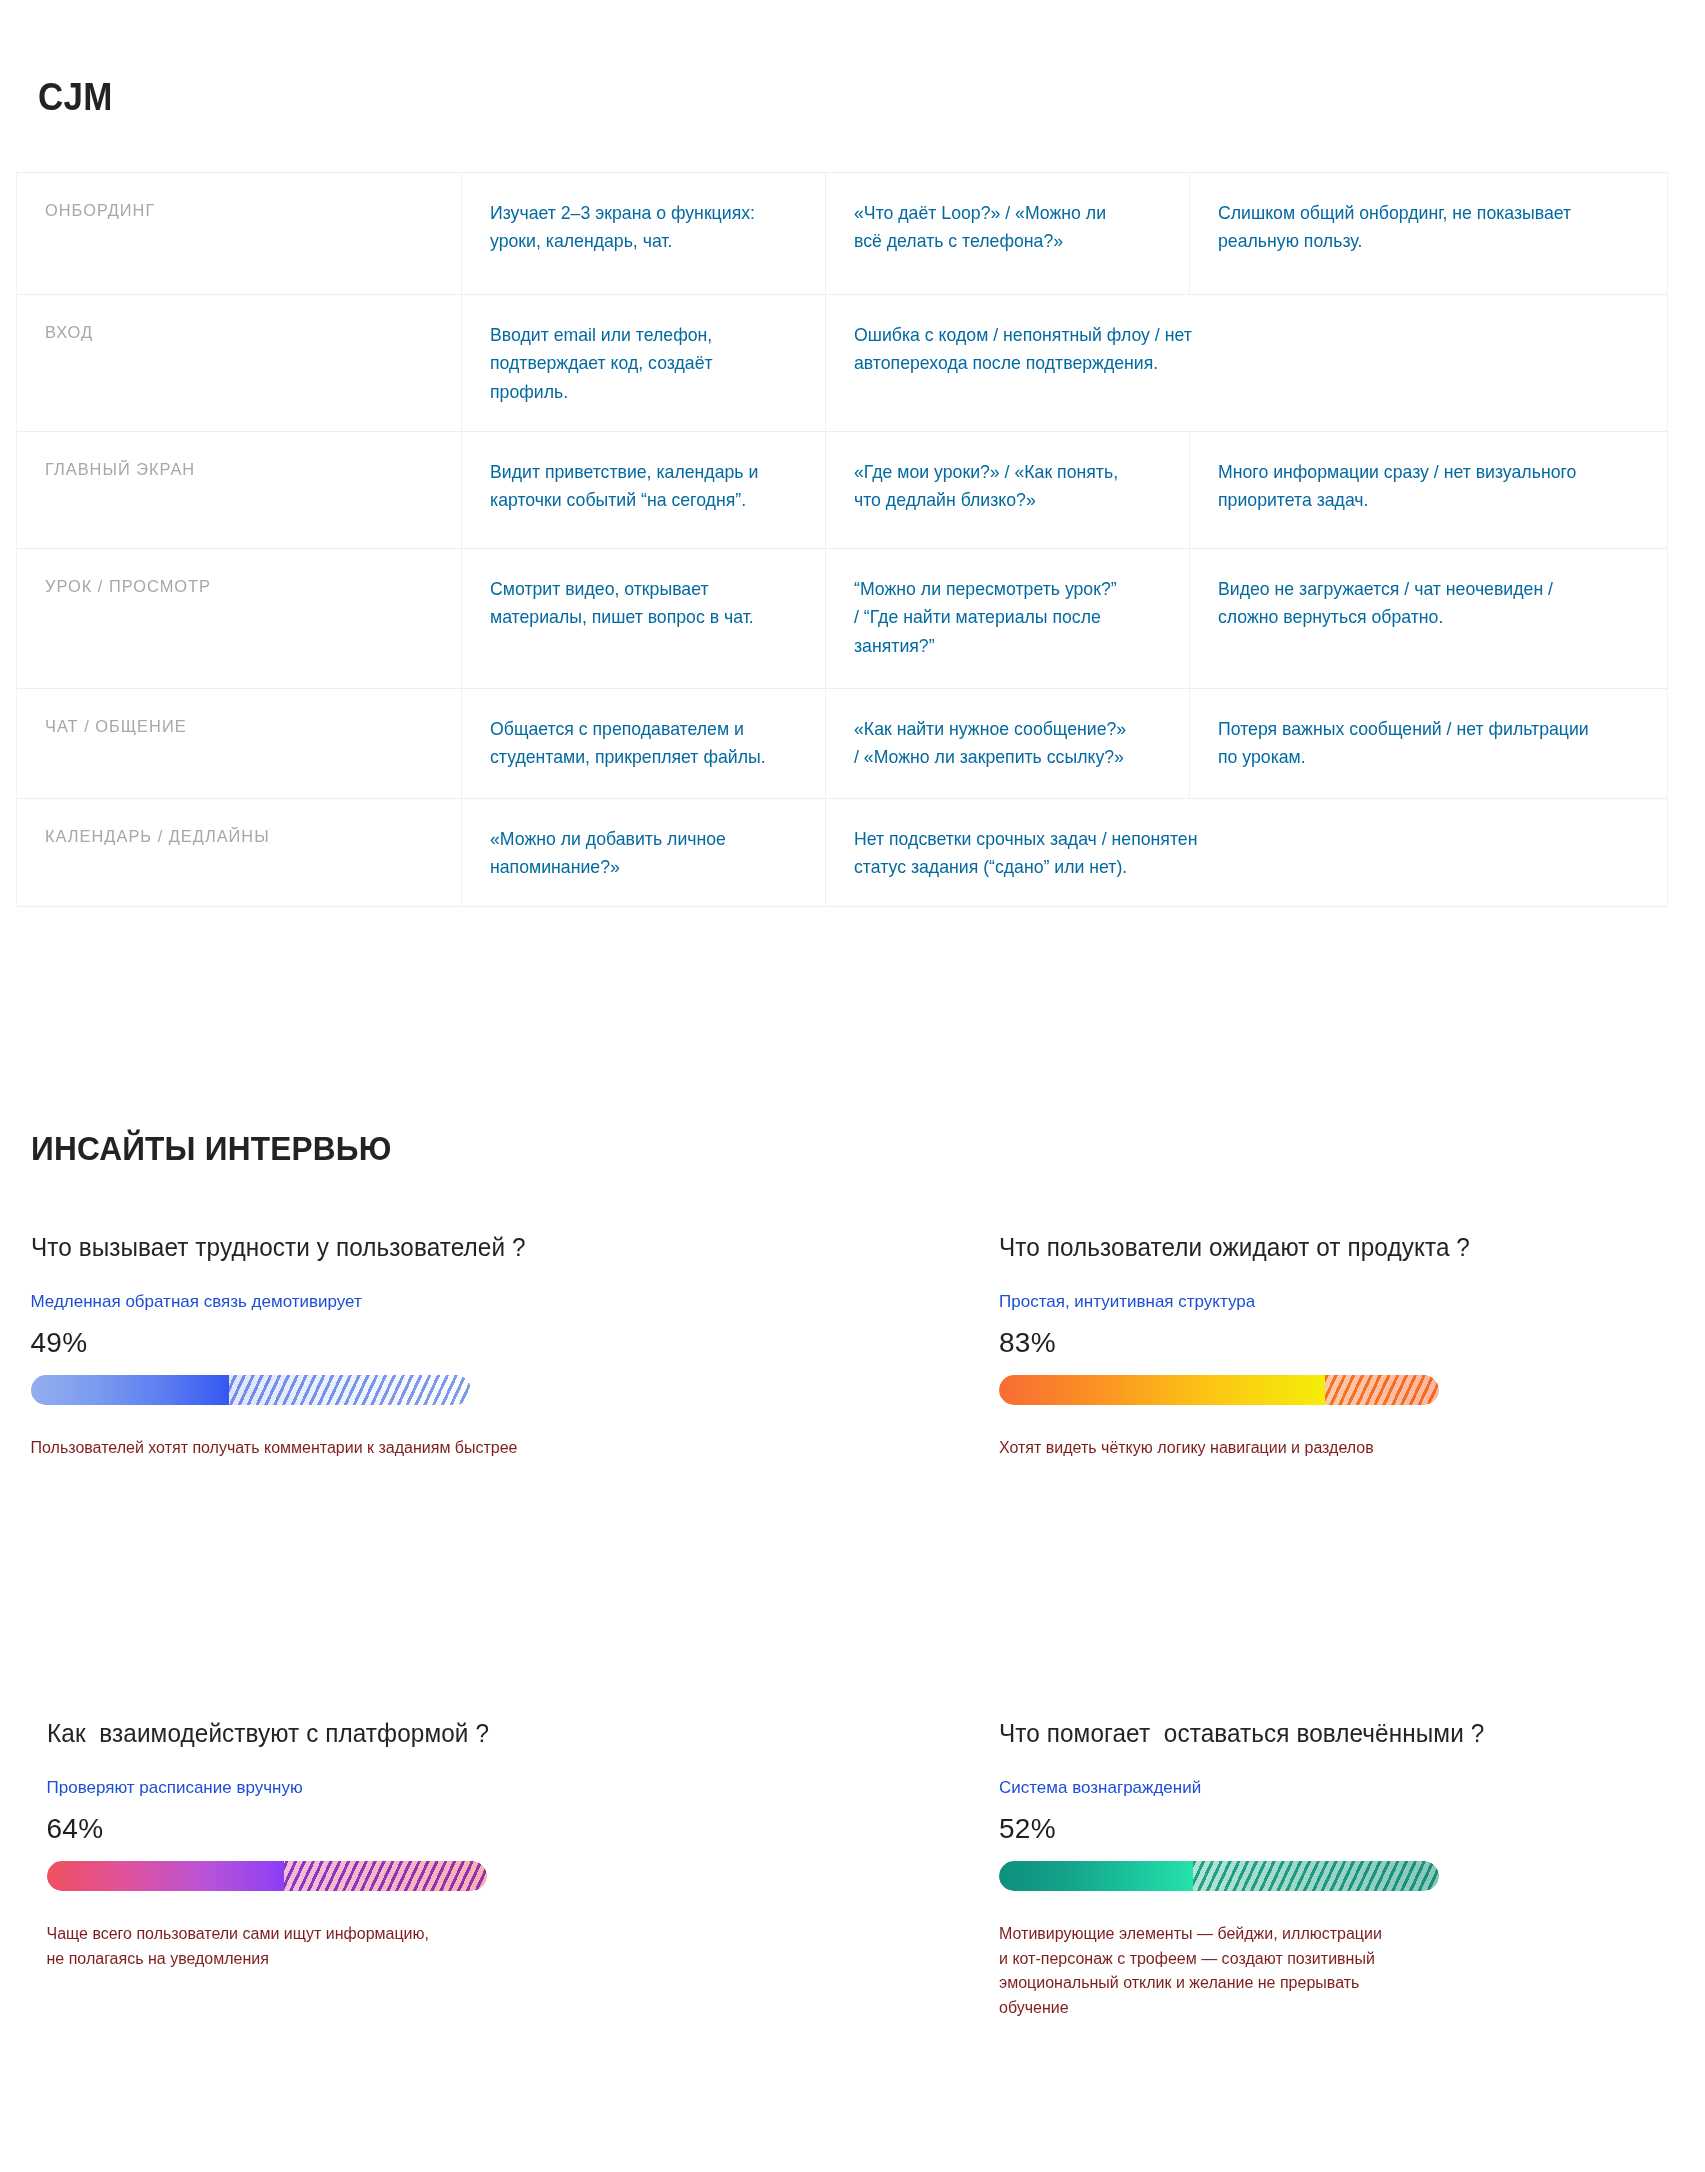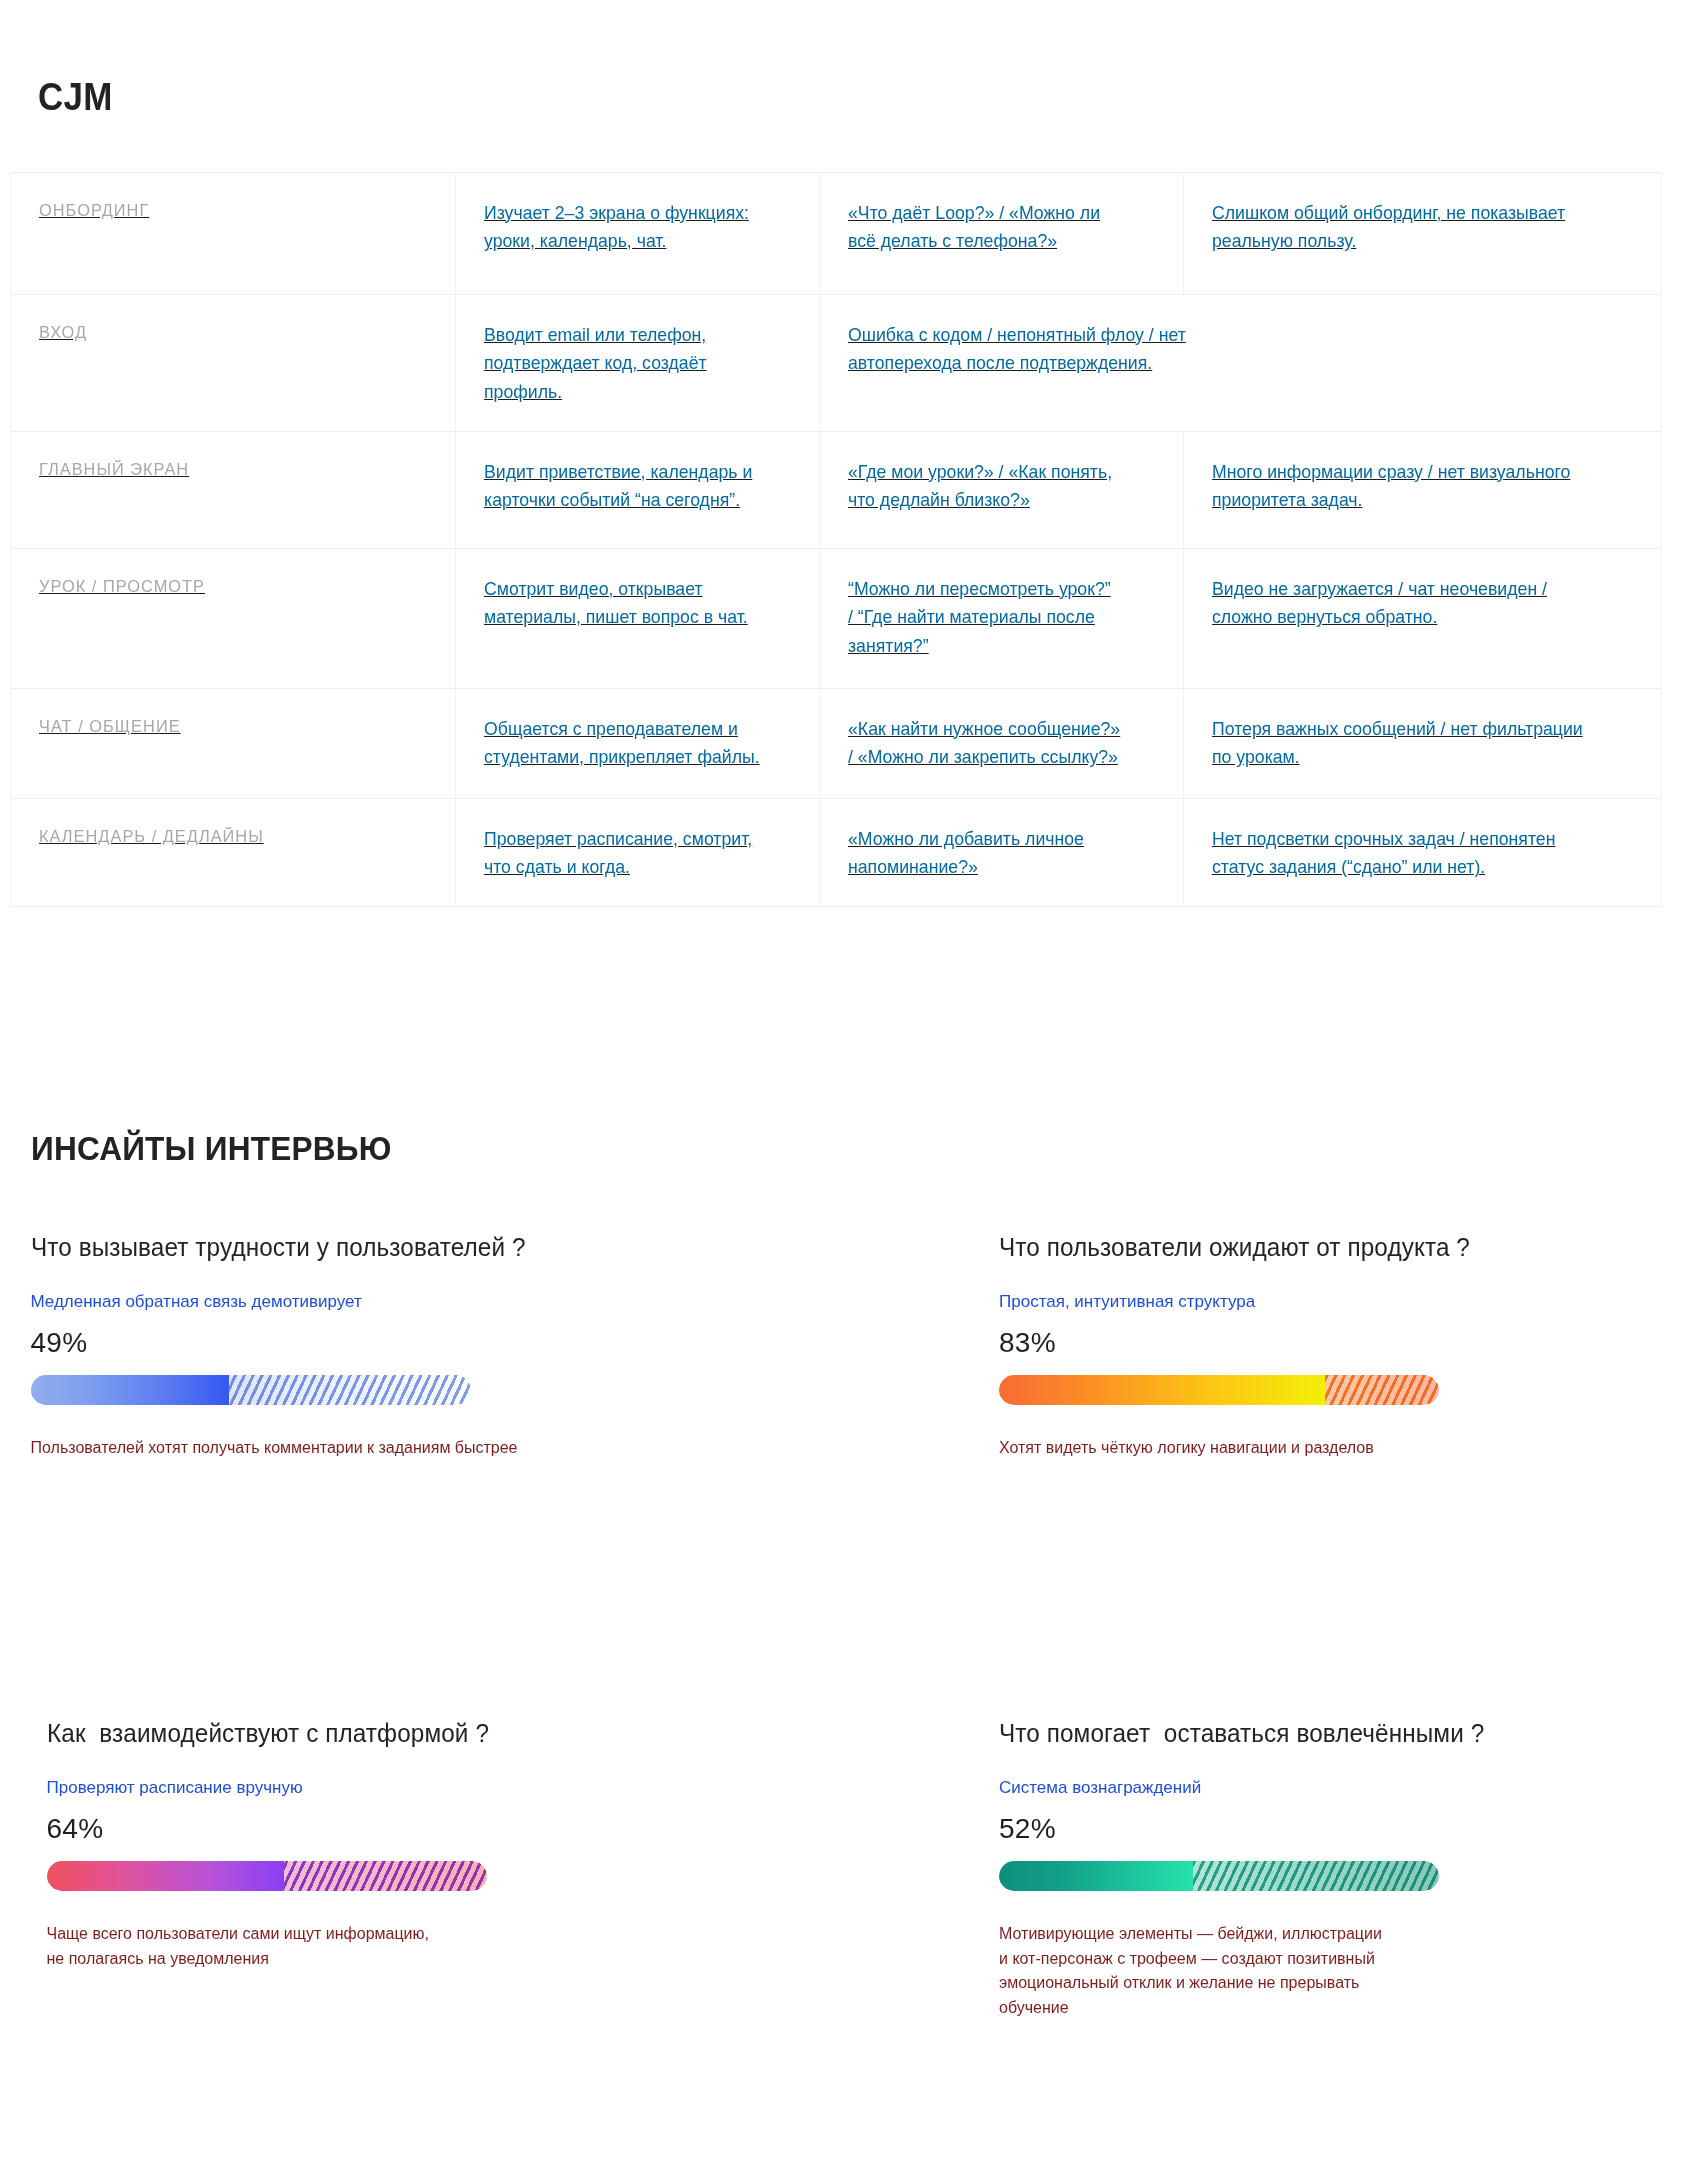--- a/index.html
+++ b/index.html
@@ -35,27 +35,26 @@
     font-weight: 700;
     letter-spacing: 0.3px;
     color: #232323;
     transform: scaleX(0.92);
     transform-origin: left center;
   }
 
   
   .cjm-table {
     position: absolute;
-    left: 10px;
+    left: 16px;
     top: 172px;
     width: 1652px;
     border-top: 1.2px solid #eceef0;
     border-left: 1.2px solid #f2f3f5;
     border-right: 1.2px solid #f2f3f5;
-    text-decoration: underline;
   }
 
   .cjm-row {
     display: flex;
     width: 100%;
     border-bottom: 1.2px solid #eceef0;
     align-items: stretch;
   }
 
   .cjm-cell {
@@ -322,24 +321,20 @@
       <div class="cjm-cell cjm-col-pain">
         <span class="cell-text">Потеря важных сообщений / нет фильтрации
 по урокам.</span>
       </div>
     </div>
 
     <div class="cjm-row r6">
       <div class="cjm-cell cjm-col-stage">
         <span class="stage-label">КАЛЕНДАРЬ / ДЕДЛАЙНЫ</span>
       </div>
-      <div class="cjm-cell cjm-col-action">
-        <span class="cell-text">Проверяет расписание, смотрит,
-что сдать и когда.</span>
-      </div>
       <div class="cjm-cell cjm-col-question">
         <span class="cell-text">«Можно ли добавить личное
 напоминание?»</span>
       </div>
       <div class="cjm-cell cjm-col-pain">
         <span class="cell-text">Нет подсветки срочных задач / непонятен
 статус задания (“сдано” или нет).</span>
       </div>
     </div>
 

